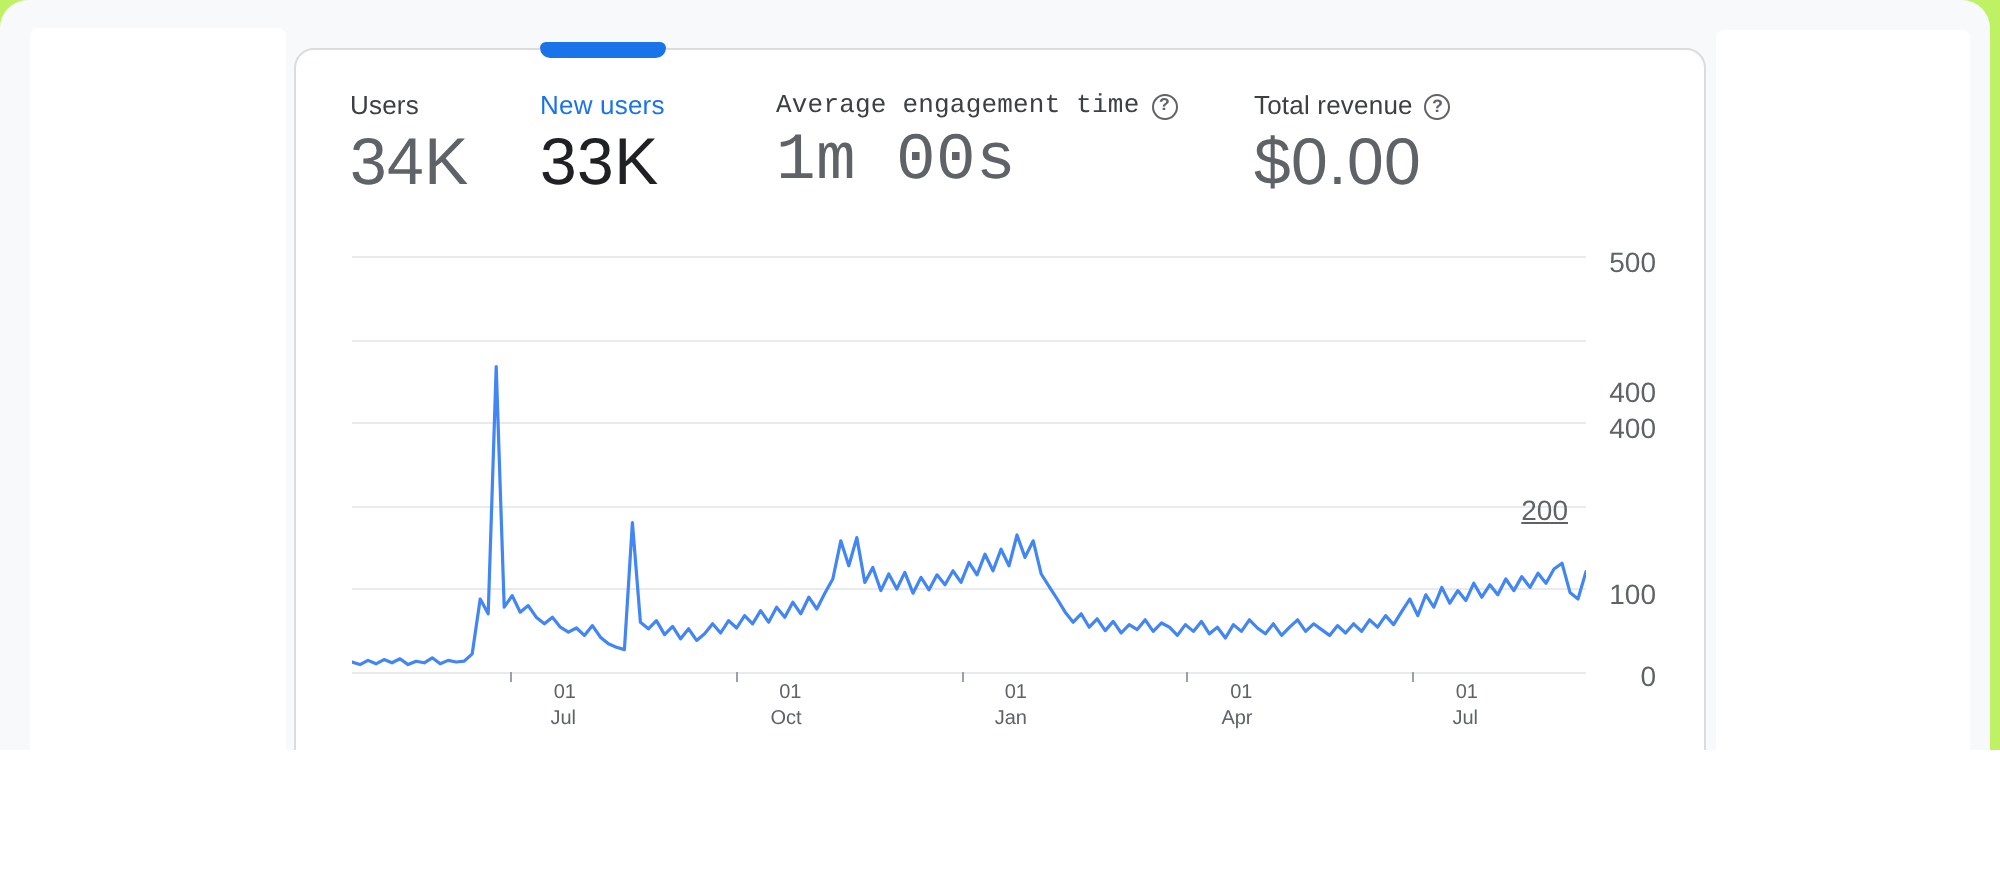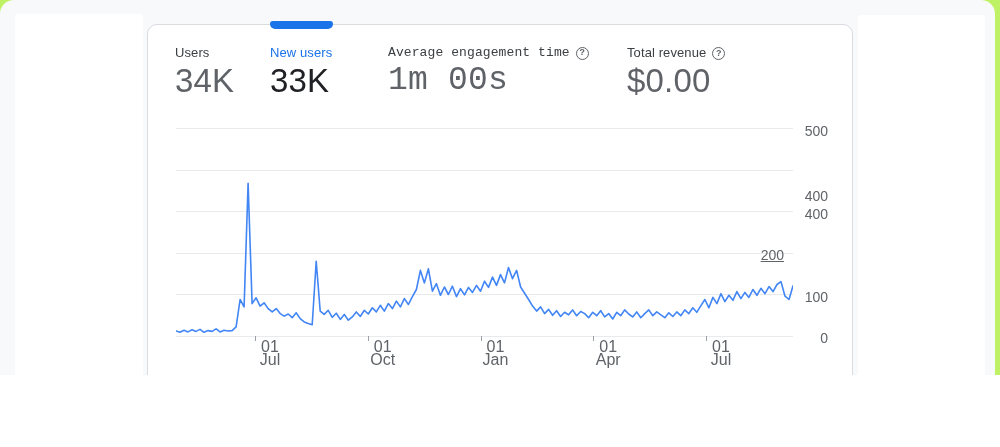--- a/index.html
+++ b/index.html
@@ -31,21 +31,21 @@
 
   .m-users   { left:175px; }
   .m-newusers{ left:270px; }
   .m-avg     { left:388px;font-family:Liberation Mono, monospace; }
   .m-rev     { left:627px; }
 
   .gridline { position:absolute; height:1px; background:#e8eaed; z-index:1; }
   .y-label  { position:absolute; width:40px; text-align:right; font-size:14px;
               line-height:12px; color:#5f6368; z-index:2; }
   .x-tick   { position:absolute; width:1px; height:5px; background:#9aa0a6; z-index:2; }
-  .x-label  { position:absolute; width:36px; text-align:center; font-size:16px;
+  .x-label  { position:absolute; width:36px; text-align:right; font-size:10px;
               line-height:13px; color:#5f6368; z-index:2; }
   #plot-svg { position:absolute; left:176px; top:120px; width:617px; height:220px; z-index:3; }
 </style>
 </head>
 <body>
 
 <div class="stage">
   <div class="bg-panel"></div>
 
   <div class="side-card left"></div>

